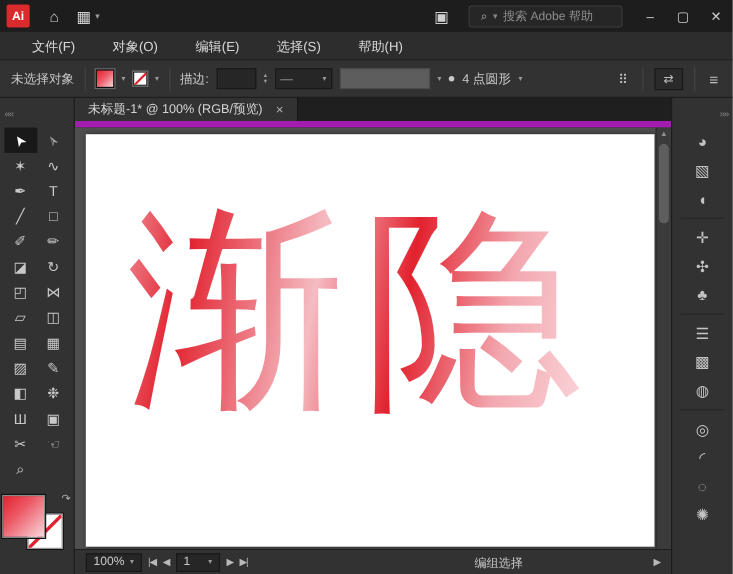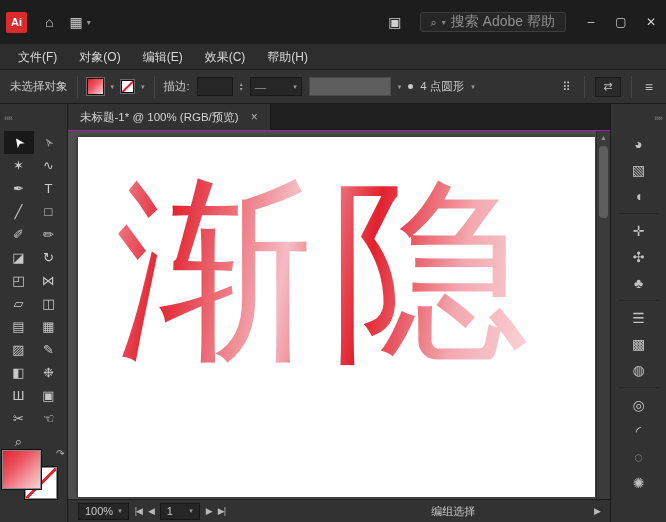--- a/index.html
+++ b/index.html
@@ -2,36 +2,36 @@
 <html><head>
 <meta charset="utf-8">
 <style>
   *{box-sizing:border-box;margin:0;padding:0}
   html,body{width:666px;height:522px;overflow:hidden}
   body{font-family:"Liberation Sans","DejaVu Sans",sans-serif;background:#323232;color:#ccc;
        -webkit-font-smoothing:antialiased;user-select:none}
   #app{width:666px;height:522px;display:flex;flex-direction:column;position:relative}
 
   
-  .titlebar{height:44px;background:#1d1d1d;display:flex;align-items:center;padding:0 0 0 6px;flex:0 0 auto}
+  .titlebar{height:29px;background:#1d1d1d;display:flex;align-items:center;padding:0 0 0 6px;flex:0 0 auto}
   .ai-logo{width:21px;height:21px;background:#d92b2b;color:#fff;font-weight:bold;font-size:11px;
            display:flex;align-items:center;justify-content:center;border-radius:2px;margin-right:10px}
   .tb-icon{color:#cfcfcf;font-size:14px;padding:0 8px;line-height:30px}
   .tb-caret{color:#9a9a9a;font-size:8px;margin-left:-4px}
   .tb-right{margin-left:auto;display:flex;align-items:center;height:30px}
   .search-pill{display:flex;align-items:center;gap:5px;background:#262626;border:1px solid #3d3d3d;
                border-radius:3px;height:20px;padding:0 10px;margin:0 10px;min-width:140px}
   .search-pill .si{color:#aaa;font-size:11px}
   .search-pill .sc{color:#888;font-size:8px}
-  .search-pill .st{color:#8f8f8f;font-size:14px;white-space:nowrap}
+  .search-pill .st{color:#8f8f8f;font-size:11px;white-space:nowrap}
   .winbtn{width:30px;height:30px;display:flex;align-items:center;justify-content:center;color:#cfcfcf;font-size:12px}
 
   
   .menubar{height:26px;background:#2d2d2d;border-bottom:1px solid #1f1f1f;display:flex;align-items:center;
-           gap:2px;padding:0 8px;flex:0 0 auto}
+           gap:14px;padding:0 19px;flex:0 0 auto}
   .menu-item{font-size:12px;color:#d8d8d8;padding:0 10px;line-height:26px;white-space:nowrap}
 
   
   .controlbar{height:34px;background:#323232;border-bottom:1px solid #1a1a1a;display:flex;align-items:center;
               gap:7px;padding:0 10px;flex:0 0 auto;font-size:11.5px;color:#c9c9c9}
   .cb-sep{width:1px;height:22px;background:#454545;margin:0 2px}
   .sw-fill{width:17px;height:17px;border:1px solid #0e0e0e;outline:1px solid #6a6a6a;
            background:linear-gradient(135deg,#e2212e 0%,#ec5a66 45%,#f9d7da 100%)}
   .sw-stroke{width:13px;height:13px;border:1px solid #0e0e0e;outline:1px solid #6a6a6a;background:#fff;position:relative;overflow:hidden}
   .sw-stroke::after{content:"";position:absolute;left:-3px;right:-3px;top:5px;height:2px;background:#e2212e;transform:rotate(-45deg)}
@@ -57,27 +57,27 @@
   .proxy{position:absolute;bottom:20px;left:2px;width:64px;height:52px}
   .stroke-sq{position:absolute;left:23px;top:17px;width:32px;height:32px;background:#fff;border:1px solid #8a8a8a;
              box-shadow:0 0 0 1px #111;overflow:hidden}
   .stroke-sq::after{content:"";position:absolute;left:-6px;right:-6px;top:14px;height:3px;background:#e2212e;transform:rotate(-45deg)}
   .fill-sq{position:absolute;left:0;top:0;width:39px;height:39px;border:1px solid #8a8a8a;box-shadow:0 0 0 1px #111;
            background:linear-gradient(135deg,#e2212e 0%,#ec5a66 40%,#f9d7da 100%)}
   .swap-ic{position:absolute;left:54px;top:-2px;font-size:10px;color:#b5b5b5}
 
   
   .center{flex:1;display:flex;flex-direction:column;min-width:0}
-  .tabbar{height:27px;background:#1f1f1f;border-bottom:1px solid #a21caf;display:flex;flex:0 0 auto}
+  .tabbar{height:27px;background:#1f1f1f;border-bottom:6px solid #a21caf;display:flex;flex:0 0 auto}
   .tab{background:#323232;display:flex;align-items:center;gap:12px;padding:0 12px;font-size:11.5px;color:#d4d4d4;
        border-right:1px solid #161616;white-space:nowrap}
   .tab-close{color:#b5b5b5;font-size:12px}
   .canvas{flex:1;background:#4f4f4f;position:relative;overflow:hidden;min-height:0}
   .artboard{position:absolute;left:10px;top:6px;right:15px;bottom:2px;background:#ffffff;box-shadow:0 0 5px rgba(0,0,0,.5)}
-  .fade-text{position:absolute;left:38px;top:12px;font-family:"Liberation Serif","DejaVu Serif",serif;
+  .fade-text{position:absolute;left:38px;top:38px;font-family:"Liberation Serif","DejaVu Serif",serif;
              font-size:198px;line-height:1.25;letter-spacing:16px;white-space:nowrap;
              background:linear-gradient(100deg,#ef8f98 0%,#e2212e 14%,#f5bcc3 40%,#e2212e 58%,#f3a8b0 78%,#fbdfe2 100%);
              -webkit-background-clip:text;background-clip:text;color:transparent}
   .vscroll{position:absolute;top:0;right:0;bottom:0;width:14px;background:#3b3b3b;border-left:1px solid #2b2b2b}
   .vscroll .arrow{display:block;text-align:center;color:#909090;font-size:7px;padding-top:3px}
   .vscroll .thumb{position:absolute;left:2px;right:2px;top:15px;height:72px;background:#5e5e5e;border-radius:4px}
   .statusbar{height:23px;background:#323232;border-top:1px solid #1e1e1e;display:flex;align-items:center;
              gap:6px;padding:0 10px;font-size:11px;color:#c9c9c9;flex:0 0 auto}
   .sb-box{height:17px;background:#262626;border:1px solid #171717;display:flex;align-items:center;gap:5px;padding:0 6px}
   .sb-nav{color:#b9b9b9;font-size:9px;letter-spacing:-1px}
@@ -110,21 +110,21 @@
       <div class="winbtn">–</div>
       <div class="winbtn">▢</div>
       <div class="winbtn close">✕</div>
     </div>
   </div>
 
   <div class="menubar">
     <span class="menu-item">文件(F)</span>
     <span class="menu-item">对象(O)</span>
     <span class="menu-item">编辑(E)</span>
-    <span class="menu-item">效果(C)</span>
+    <span class="menu-item">选择(S)</span>
     <span class="menu-item">帮助(H)</span>
   </div>
 
   <div class="controlbar">
     <span>未选择对象</span>
     <div class="cb-sep"></div>
     <div class="sw-fill"></div>
     <span class="mini-caret">▾</span>
     <div class="sw-stroke"></div>
     <span class="mini-caret">▾</span>

